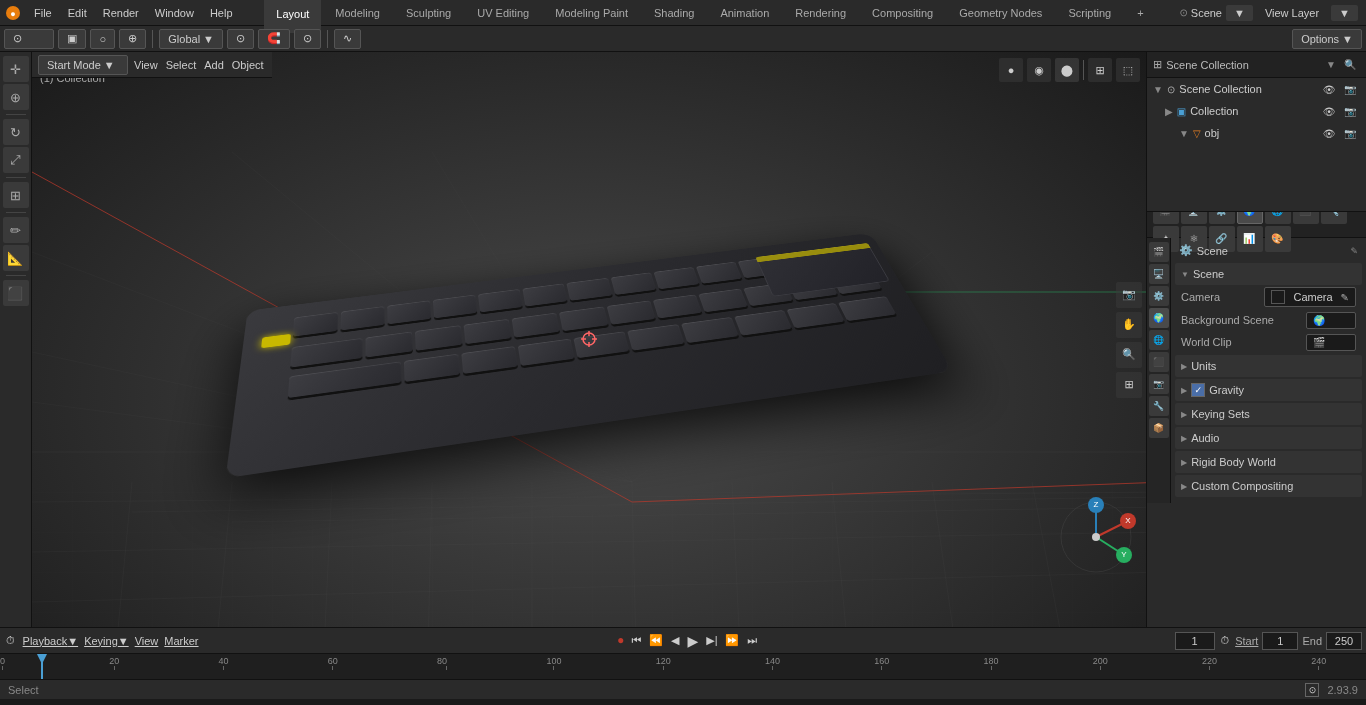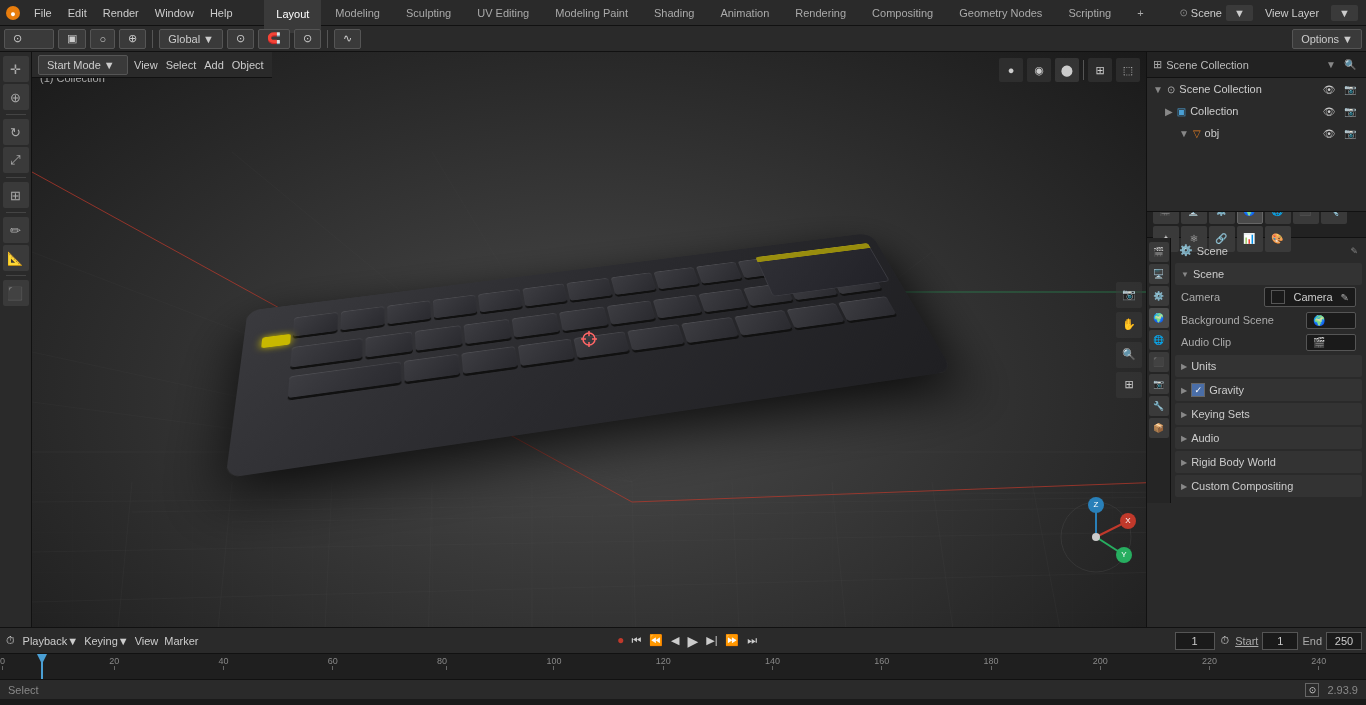--- a/index.html
+++ b/index.html
@@ -473,21 +473,21 @@
             </div>
 
             <div class="prop-row">
               <span class="prop-label">Background Scene</span>
               <div class="prop-value" style="min-width:50px;font-size:11px;">
                 <span style="font-size:10px;">🌍</span>
               </div>
             </div>
 
             <div class="prop-row">
-              <span class="prop-label">Audio Clip</span>
+              <span class="prop-label">World Clip</span>
               <div class="prop-value" style="min-width:50px;font-size:11px;">
                 <span style="font-size:10px;">🎬</span>
               </div>
             </div>
           </div>
 
           <div class="prop-section">
             <div class="prop-section-header">
               <span class="prop-section-arrow">▶</span>
               <span class="prop-section-label">Units</span>
@@ -534,21 +534,21 @@
       </div>
     </div>
   </div>
 </div>
 
 <div id="timeline-area">
 
   <div id="timeline-controls">
 
     <button class="tb-btn">⏱</button>
-    <div style="display:flex;align-items:center;gap:2px;">
+    <div style="display:flex;align-items:center;gap:2px;text-decoration:underline;">
       <button class="tb-btn">
         <span>Playback</span>
         <span>▼</span>
       </button>
       <button class="tb-btn">
         <span>Keying</span>
         <span>▼</span>
       </button>
       <button class="tb-btn">View</button>
       <button class="tb-btn">Marker</button>

